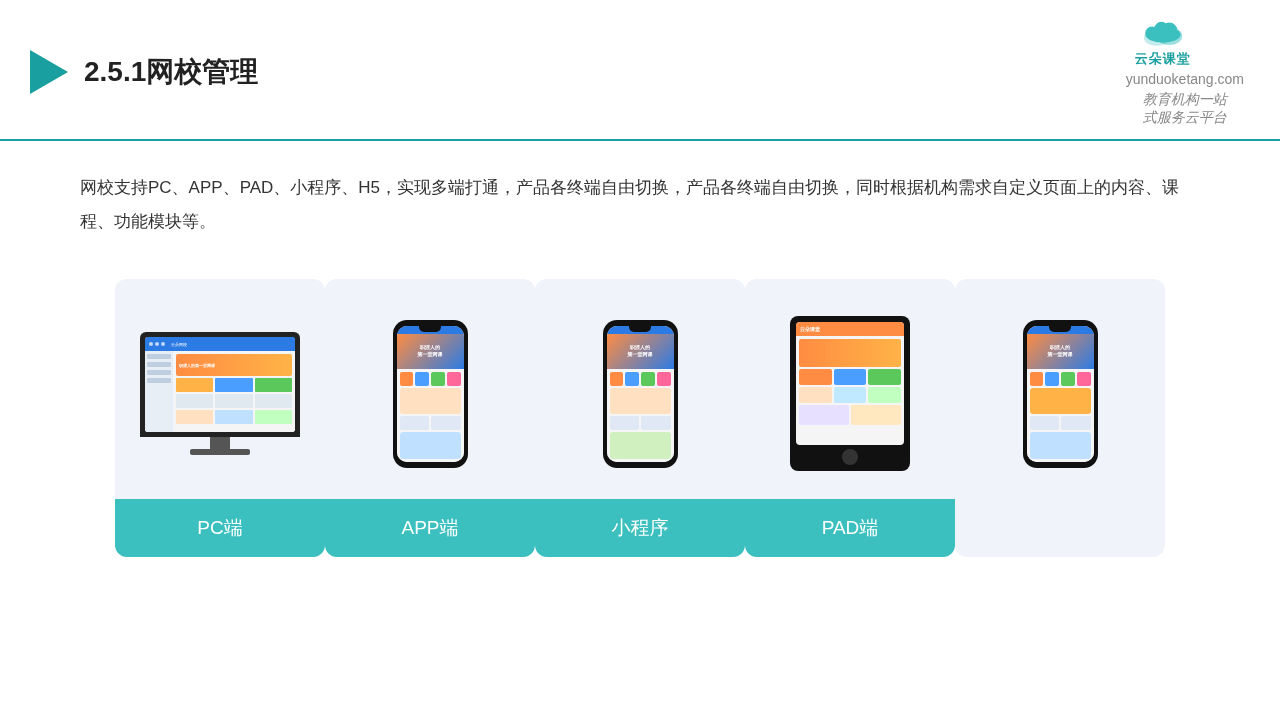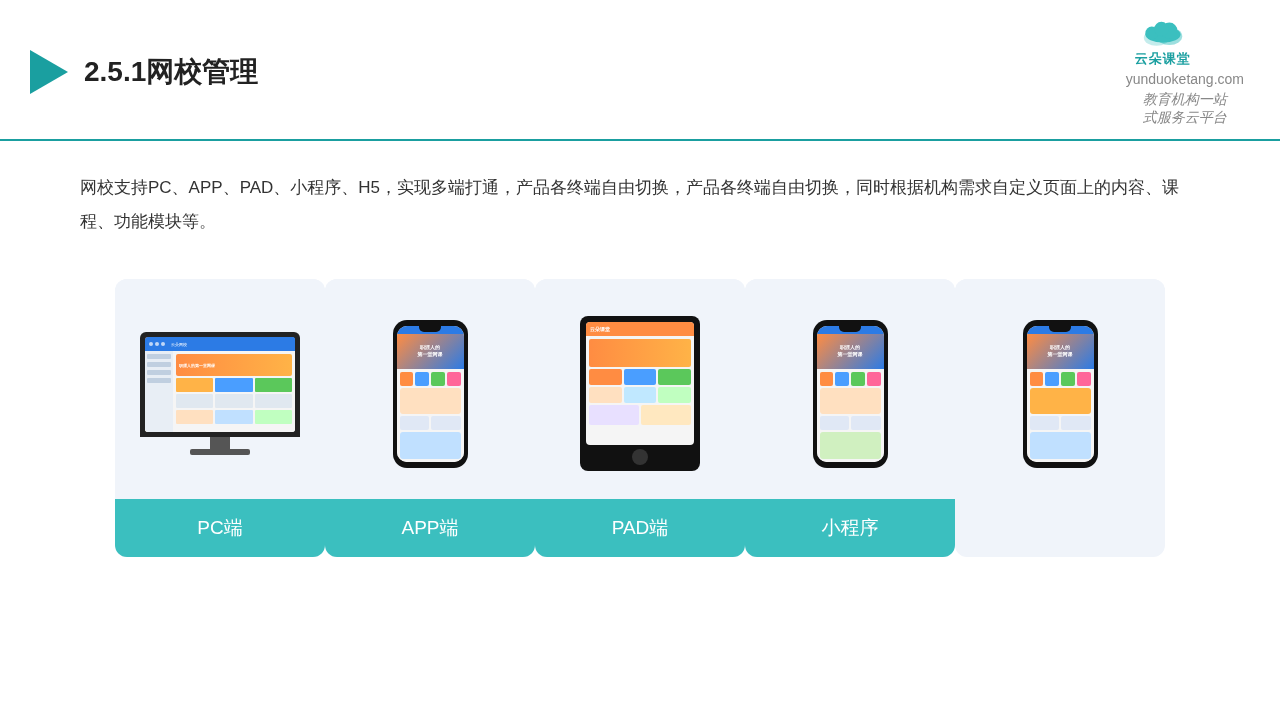--- a/index.html
+++ b/index.html
@@ -458,20 +458,51 @@
             </div>
           </div>
         </div>
       </div>
     </div>
     <div class="card-label">APP端</div>
   </div>
 
   <div class="card">
     <div class="card-image-area">
+      <div class="phone-mock">
+        <div class="phone-body">
+          <div class="phone-notch"></div>
+          <div class="phone-screen">
+            <div class="phone-screen-top"></div>
+            <div class="phone-screen-banner">
+              <span class="phone-screen-banner-text">职涯人的<br>第一堂网课</span>
+            </div>
+            <div class="phone-screen-body">
+              <div class="phone-row">
+                <div class="phone-item" style="background:#ff8c42;"></div>
+                <div class="phone-item" style="background:#4a9eff;"></div>
+                <div class="phone-item" style="background:#5bc85b;"></div>
+                <div class="phone-item" style="background:#ff6699;"></div>
+              </div>
+              <div class="phone-item-tall" style="background:#ffe0c0;border-radius:3px;"></div>
+              <div class="phone-row">
+                <div class="phone-item" style="background:#e0e8f5;"></div>
+                <div class="phone-item" style="background:#e0e8f5;"></div>
+              </div>
+              <div class="phone-item-tall" style="background:#d0f0c0;border-radius:3px;"></div>
+            </div>
+          </div>
+        </div>
+      </div>
+    </div>
+    <div class="card-label">小程序</div>
+  </div>
+
+  <div class="card">
+    <div class="card-image-area">
       <div class="tablet-mock">
         <div class="tablet-body">
           <div class="tablet-screen">
             <div class="tablet-topbar">
               <span class="tablet-topbar-text">云朵课堂</span>
             </div>
             <div class="tablet-content">
               <div class="tablet-banner"></div>
               <div class="tablet-cards-row">
                 <div class="tablet-card-item" style="background:#ff8c42;"></div>
@@ -506,57 +537,26 @@
             <div class="phone-screen-banner">
               <span class="phone-screen-banner-text">职涯人的<br>第一堂网课</span>
             </div>
             <div class="phone-screen-body">
               <div class="phone-row">
                 <div class="phone-item" style="background:#ff8c42;"></div>
                 <div class="phone-item" style="background:#4a9eff;"></div>
                 <div class="phone-item" style="background:#5bc85b;"></div>
                 <div class="phone-item" style="background:#ff6699;"></div>
               </div>
-              <div class="phone-item-tall" style="background:#ffe0c0;border-radius:3px;"></div>
+              <div class="phone-item-tall" style="background:#ffb347;border-radius:3px;"></div>
               <div class="phone-row">
                 <div class="phone-item" style="background:#e0e8f5;"></div>
                 <div class="phone-item" style="background:#e0e8f5;"></div>
               </div>
-              <div class="phone-item-tall" style="background:#d0f0c0;border-radius:3px;"></div>
+              <div class="phone-item-tall" style="background:#c0e0ff;border-radius:3px;"></div>
             </div>
           </div>
         </div>
       </div>
     </div>
-    <div class="card-label">小程序</div>
-  </div>
-
-  <div class="card">
-    <div class="card-image-area">
-      <div class="phone-mock">
-        <div class="phone-body">
-          <div class="phone-notch"></div>
-          <div class="phone-screen">
-            <div class="phone-screen-top"></div>
-            <div class="phone-screen-banner">
-              <span class="phone-screen-banner-text">职涯人的<br>第一堂网课</span>
-            </div>
-            <div class="phone-screen-body">
-              <div class="phone-row">
-                <div class="phone-item" style="background:#ff8c42;"></div>
-                <div class="phone-item" style="background:#4a9eff;"></div>
-                <div class="phone-item" style="background:#5bc85b;"></div>
-                <div class="phone-item" style="background:#ff6699;"></div>
-              </div>
-              <div class="phone-item-tall" style="background:#ffb347;border-radius:3px;"></div>
-              <div class="phone-row">
-                <div class="phone-item" style="background:#e0e8f5;"></div>
-                <div class="phone-item" style="background:#e0e8f5;"></div>
-              </div>
-              <div class="phone-item-tall" style="background:#c0e0ff;border-radius:3px;"></div>
-            </div>
-          </div>
-        </div>
-      </div>
-    </div>
   </div>
 
 </div>
 
 </body></html>

